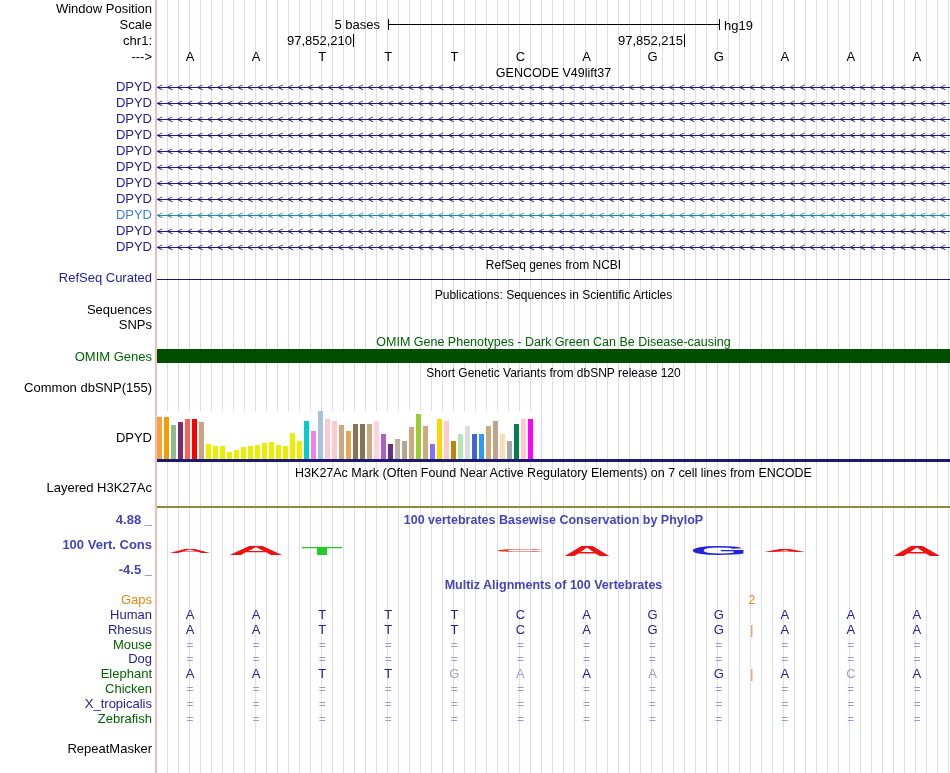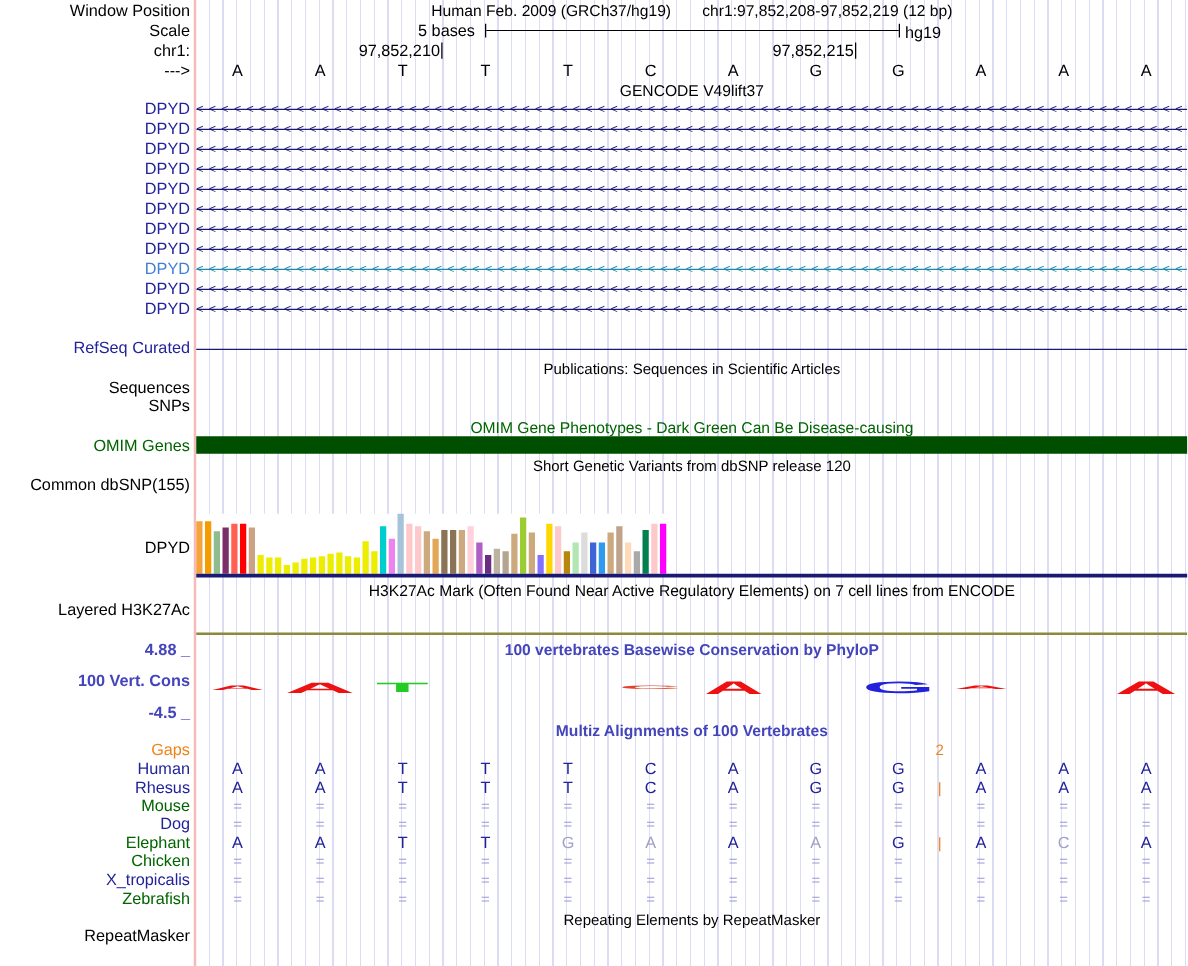--- a/index.html
+++ b/index.html
@@ -41,25 +41,20 @@
   .mzmark{position:absolute;transform:translateX(-50%);font-size:12px;line-height:14px;color:var(--orange);}
 </style>
 </head>
 <body>
 
 <div id="canvas" style="--navy: #22229a; --navyline: #1a1a75; --dkgreen: #006400; --omim: #004f00; --olive: #8a8a3a; --consblue: #4444bb; --orange: #ef8318; --periwinkle: #9a9ad8; --mutedbase: #a0a0c8; --tealline: #1f8aa8; --teallbl: #3f7fd4; --stripe: #dcdcf4; --pink: #f6baba;">
   <div class="stripes"></div>
   <div class="pinkline"></div>
 
   <div class="lbl" style="top:2px">Window Position</div>
-  <div class="ctitle" style="top:2px">
-    <span>Human Feb. 2009 (GRCh37/hg19)</span>
-    <span style="display:inline-block;width:18px"></span>
-    <span>chr1:97,852,208-97,852,219 (12 bp)</span>
-  </div>
 
   <div class="lbl" style="top:18px">Scale</div>
   <div class="coord" style="top:18px;right:570px">5 bases</div>
   <div class="scalebar"></div>
   <div style="position:absolute;left:724px;top:18px;font-size:13px">hg19</div>
 
   <div class="lbl" style="top:34px">chr1:</div>
   <div class="coord" style="top:34px;right:598px">97,852,210</div>
   <div class="tick" style="left:353px"></div>
   <div class="coord" style="top:34px;right:267px">97,852,215</div>
@@ -133,20 +128,21 @@
         <div class="gline"></div>
         <div class="arrows">&lt;&lt;&lt;&lt;&lt;&lt;&lt;&lt;&lt;&lt;&lt;&lt;&lt;&lt;&lt;&lt;&lt;&lt;&lt;&lt;&lt;&lt;&lt;&lt;&lt;&lt;&lt;&lt;&lt;&lt;&lt;&lt;&lt;&lt;&lt;&lt;&lt;&lt;&lt;&lt;&lt;&lt;&lt;&lt;&lt;&lt;&lt;&lt;&lt;&lt;&lt;&lt;&lt;&lt;&lt;&lt;&lt;&lt;&lt;&lt;&lt;&lt;&lt;&lt;&lt;&lt;&lt;&lt;&lt;&lt;&lt;&lt;&lt;&lt;&lt;&lt;&lt;&lt;&lt;&lt;&lt;&lt;</div>
       </div>
       <div class="lbl navy" style="top: 240px;">DPYD</div>
       <div class="generow" style="top: 240px;">
         <div class="gline"></div>
         <div class="arrows">&lt;&lt;&lt;&lt;&lt;&lt;&lt;&lt;&lt;&lt;&lt;&lt;&lt;&lt;&lt;&lt;&lt;&lt;&lt;&lt;&lt;&lt;&lt;&lt;&lt;&lt;&lt;&lt;&lt;&lt;&lt;&lt;&lt;&lt;&lt;&lt;&lt;&lt;&lt;&lt;&lt;&lt;&lt;&lt;&lt;&lt;&lt;&lt;&lt;&lt;&lt;&lt;&lt;&lt;&lt;&lt;&lt;&lt;&lt;&lt;&lt;&lt;&lt;&lt;&lt;&lt;&lt;&lt;&lt;&lt;&lt;&lt;&lt;&lt;&lt;&lt;&lt;&lt;&lt;&lt;&lt;&lt;</div>
       </div>
     </div>
 
+  <div class="ctitle" style="top:258px;font-size:12px">RefSeq genes from NCBI</div>
   <div class="lbl navy" style="top:271px">RefSeq Curated</div>
   <div class="refseqline"></div>
 
   <div class="ctitle" style="top:288px;font-size:12px">Publications: Sequences in Scientific Articles</div>
   <div class="lbl" style="top:303px">Sequences</div>
   <div class="lbl" style="top:318px">SNPs</div>
 
   <div class="ctitle green" style="top:335px">OMIM Gene Phenotypes - Dark Green Can Be Disease-causing</div>
   <div class="lbl green" style="top:350px">OMIM Genes</div>
   <div class="omimbar"></div>
@@ -338,15 +334,14 @@
       <div class="mzcell same" style="left: 652.625px; top: 712px;">=</div>
       <div class="mzcell same" style="left: 718.708px; top: 712px;">=</div>
       <div class="mzcell same" style="left: 784.792px; top: 712px;">=</div>
       <div class="mzcell same" style="left: 850.875px; top: 712px;">=</div>
       <div class="mzcell same" style="left: 916.958px; top: 712px;">=</div>
       <div class="mzmark" style="left: 751.75px; top: 593px;">2</div>
       <div class="mzmark" style="left: 751.75px; top: 623px;">|</div>
       <div class="mzmark" style="left: 751.75px; top: 667px;">|</div>
     </div>
 
-  <div class="ctitle" style="top:729px;font-size:12px">Repeating Elements by RepeatMasker</div>
   <div class="lbl" style="top:742px">RepeatMasker</div>
 </div>
 
 </body></html>

